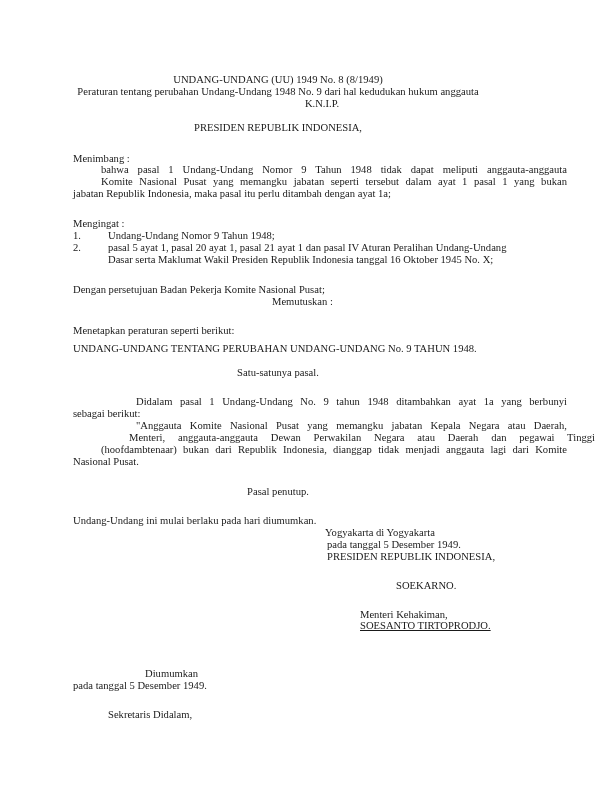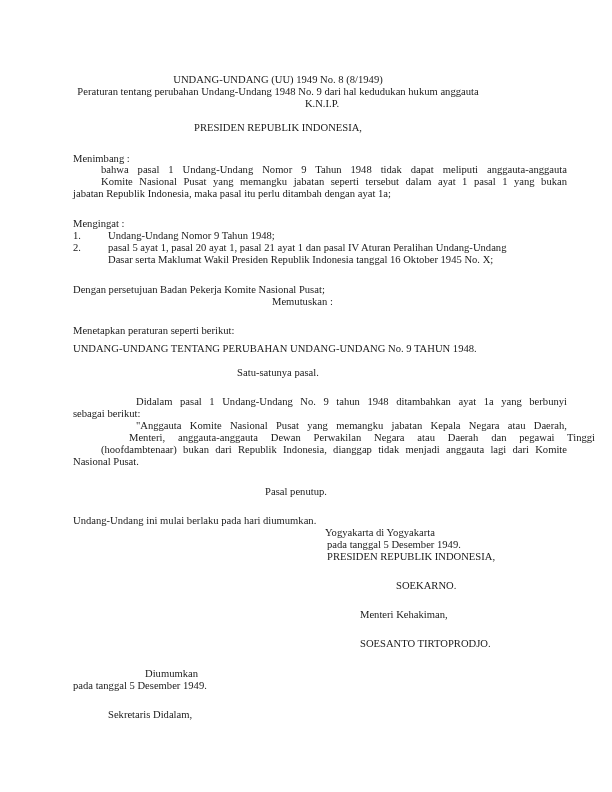--- a/index.html
+++ b/index.html
@@ -38,27 +38,27 @@
   <div class="abs" style="left:73px; top:343px;">UNDANG-UNDANG TENTANG PERUBAHAN UNDANG-UNDANG No. 9 TAHUN 1948.</div>
 
   <div class="abs center" style="top:367px;">Satu-satunya pasal.</div>
   <div class="line-j" style="top:396px; left:108px; width:431px;">Didalam pasal 1 Undang-Undang No. 9 tahun 1948 ditambahkan ayat 1a yang berbunyi</div>
   <div class="abs" style="left:73px; top:408px;">sebagai berikut:</div>
   <div class="line-j" style="top:420px; left:108px; width:431px;">"Anggauta Komite Nasional Pusat yang memangku jabatan Kepala Negara atau Daerah,</div>
   <div class="line-j" style="top:432px;margin-left:28px;">Menteri, anggauta-anggauta Dewan Perwakilan Negara atau Daerah dan pegawai Tinggi</div>
   <div class="line-j" style="top:444px;">(hoofdambtenaar) bukan dari Republik Indonesia, dianggap tidak menjadi anggauta lagi dari Komite</div>
   <div class="abs" style="left:73px; top:456px;">Nasional Pusat.</div>
 
-  <div class="abs center" style="top:486px;padding-left:18px;">Pasal penutup.</div>
+  <div class="abs center" style="top:486px;">Pasal penutup.</div>
   <div class="abs" style="left:73px; top:515px;">Undang-Undang ini mulai berlaku pada hari diumumkan.</div>
 
   <div class="abs" style="left:325px; top:527px;">Yogyakarta di Yogyakarta</div>
   <div class="abs" style="left:327px; top:539px;">pada tanggal 5 Desember 1949.</div>
   <div class="abs" style="left:327px; top:551px;">PRESIDEN REPUBLIK INDONESIA,</div>
   <div class="abs" style="left:396px; top:580px;">SOEKARNO.</div>
   <div class="abs" style="left:360px; top:609px;">Menteri Kehakiman,</div>
-  <div class="abs" style="left:360px; top:638px;">SOESANTO TIRTOPRODJO.</div>
+  <div class="abs" style="left:360px; top:620px;text-decoration:underline;">SOESANTO TIRTOPRODJO.</div>
 
   <div class="abs" style="left:145px; top:668px;">Diumumkan</div>
   <div class="abs" style="left:73px; top:680px;">pada tanggal 5 Desember 1949.</div>
   <div class="abs" style="left:108px; top:709px;">Sekretaris Didalam,</div>
 
 </div>
 
 </body></html>

